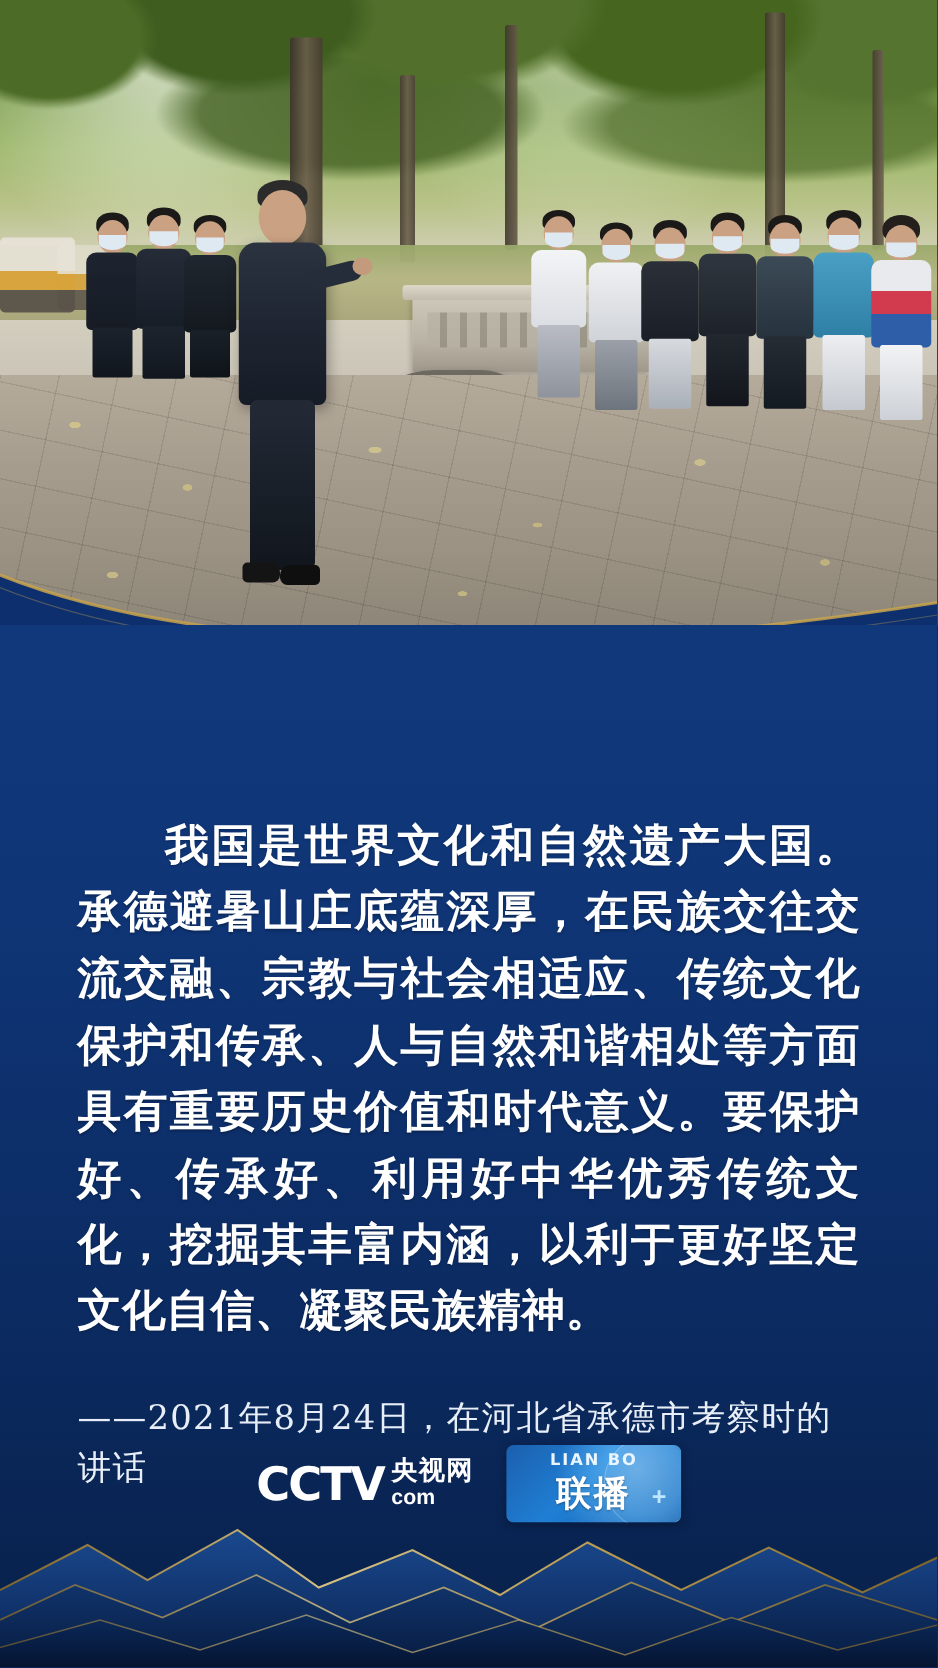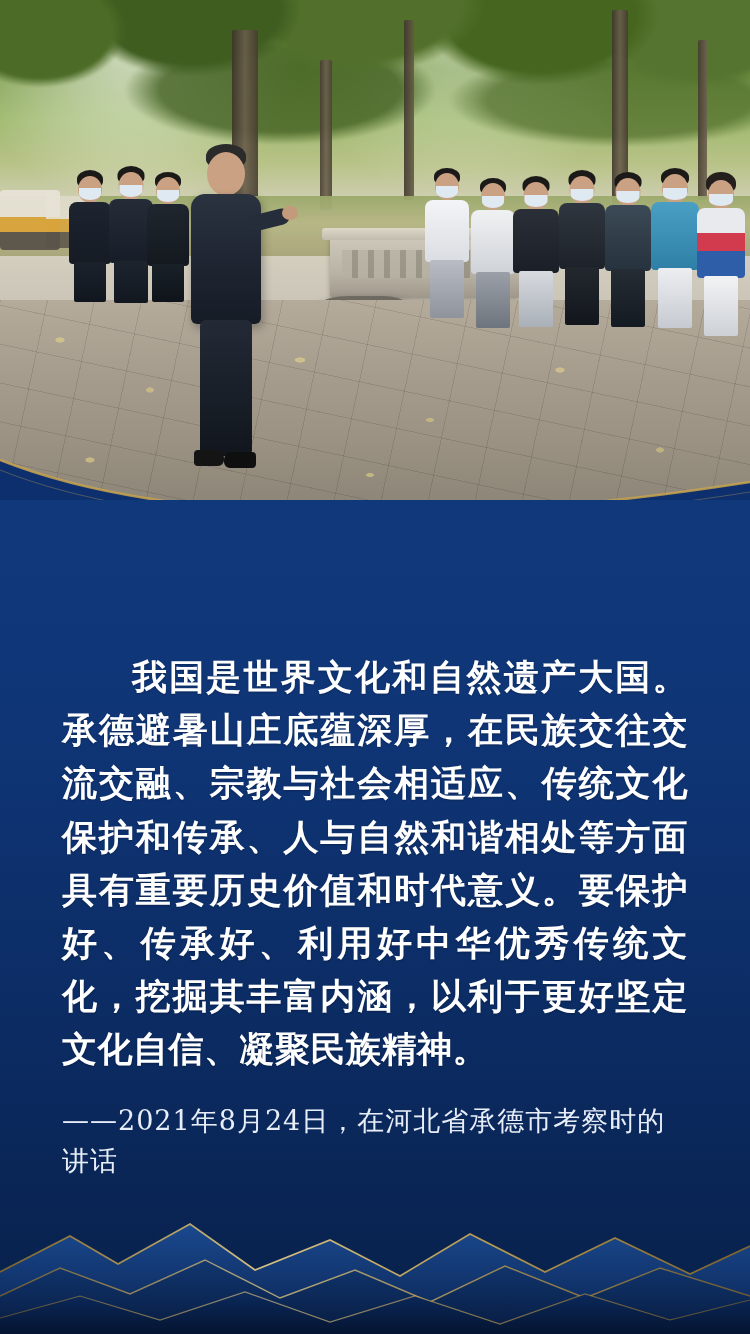--- a/index.html
+++ b/index.html
@@ -167,21 +167,21 @@
     font-family: "DejaVu Sans", "Liberation Sans", sans-serif;
     font-weight: 700;
     font-size: 35px;
     line-height: 1.52;
     letter-spacing: 0.5px;
     text-indent: 2em;
     text-align: justify;
     text-shadow: 0 1px 2px rgba(0,0,0,.25);
   }
   .attrib {
-    margin-top: 24px;
+    margin-top: 38px;
     color: #e8eef8;
     font-family: "DejaVu Serif", "Liberation Serif", serif;
     font-size: 27px;
     line-height: 1.5;
     letter-spacing: 1px;
   }
 
   
   .logos {
     position: absolute;
@@ -359,20 +359,38 @@
       <path d="M0,8 C150,68 420,82 750,30" fill="none" stroke="#c9a54d" stroke-width="2.5" opacity="0.85"></path>
       <path d="M0,18 C150,78 420,92 750,40" fill="none" stroke="#c9a54d" stroke-width="1" opacity="0.35"></path>
     </svg>
   </div>
 
   <div class="quote-wrap">
     <p class="quote">我国是世界文化和自然遗产大国。承德避暑山庄底蕴深厚，在民族交往交流交融、宗教与社会相适应、传统文化保护和传承、人与自然和谐相处等方面具有重要历史价值和时代意义。要保护好、传承好、利用好中华优秀传统文化，挖掘其丰富内涵，以利于更好坚定文化自信、凝聚民族精神。</p>
     <p class="attrib">——2021年8月24日，在河北省承德市考察时的讲话</p>
   </div>
 
+  <div class="logos">
+
+    <div class="cctv-logo">
+      <span class="cctv-mark">CCTV</span>
+      <span class="cctv-cn">
+        <span class="cn">央视网</span>
+        <span class="com">com</span>
+      </span>
+    </div>
+
+    <div class="lianbo">
+      <span class="globe"></span>
+      <span class="en">LIAN BO</span>
+      <span class="cn">联播</span>
+      <span class="plus">+</span>
+    </div>
+
+  </div>
 
   <svg class="footer-deco" viewBox="0 0 750 150" preserveAspectRatio="none">
     <defs>
       <linearGradient id="m1" x1="0" y1="0" x2="0" y2="1">
         <stop offset="0%" stop-color="#1b4b92"></stop>
         <stop offset="100%" stop-color="#0a2250"></stop>
       </linearGradient>
       <linearGradient id="m2" x1="0" y1="0" x2="0" y2="1">
         <stop offset="0%" stop-color="#11366f"></stop>
         <stop offset="100%" stop-color="#071b3f"></stop>

